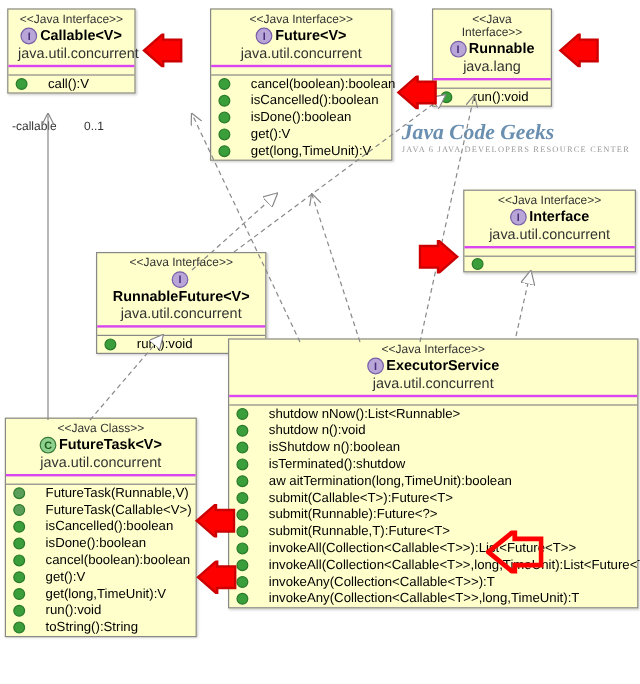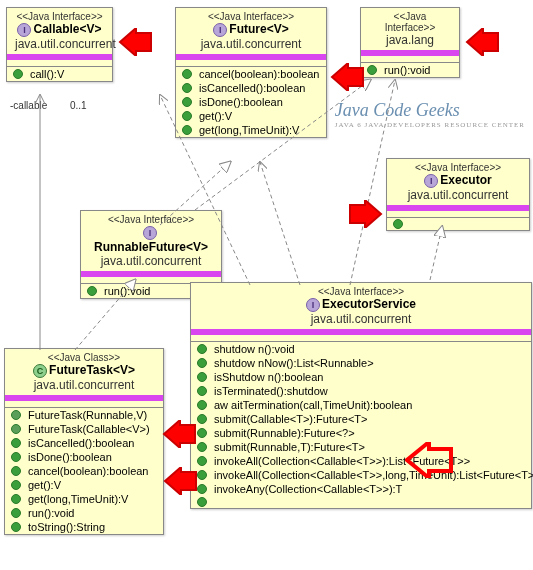--- a/index.html
+++ b/index.html
@@ -1,31 +1,31 @@
 <!DOCTYPE html>
 <html><head>
 <meta charset="utf-8">
 <style>
 body{margin:0;padding:0;font-family:Arial,sans-serif;font-size:11px;background:#fff;width:533px;height:570px;position:relative;overflow:hidden}
 .box{position:absolute;background:#FFFFCC;border:1px solid #888;box-shadow:1px 1px 2px rgba(0,0,0,0.2)}
-.hdr{text-align:center;padding:3px 8px;border-bottom:6px solid #d946ef}
+.hdr{text-align:center;padding:3px 8px;border-bottom:2px solid #d946ef}
 .stereo{font-size:10px;color:#333}
 .cname{font-weight:bold;font-size:12px}
 .pkg{font-size:12px;color:#333}
 .compartment{border-bottom:1px solid #888;min-height:6px}
 .compartment:last-child{border-bottom:none}
-.op{padding:1px 6px;display:flex;align-items:center;gap:7px}
+.op{padding:1px 6px;display:flex;align-items:center;gap:17px}
 .dot{width:8px;height:8px;border-radius:50%;background:#3a9e3a;border:1px solid #2a7a2a;flex-shrink:0}
 .cdot{width:8px;height:8px;border-radius:50%;background:#5a9e5a;border:1px solid #2a7a2a;flex-shrink:0}
 .iicon{width:12px;height:12px;border-radius:50%;background:#b8a6d9;border:1px solid #7a5fa8;display:inline-flex;align-items:center;justify-content:center;font-weight:bold;color:#4a2f7a;font-size:9px;margin-right:2px}
 .cicon{width:12px;height:12px;border-radius:50%;background:#8ed08e;border:1px solid #3a7a3a;display:inline-flex;align-items:center;justify-content:center;font-weight:bold;color:#1a5a1a;font-size:9px;margin-right:2px}
 .arrow{position:absolute;z-index:10}
 .label{position:absolute;font-size:10px;color:#333;background:transparent}
 .logo{position:absolute;right:8px;top:100px;text-align:left;color:#6a8fb0;font-family:Georgia,serif}
-.logo .t1{font-size:18px;font-weight:normal;font-style:italic}
+.logo .t1{font-size:18px;font-weight:bold;font-style:italic}
 .logo .t2{font-size:7px;letter-spacing:1px;color:#999}
 svg.conn{position:absolute;left:0;top:0;pointer-events:none;z-index:1}
 </style>
 </head>
 <body>
 
 <svg class="conn" width="533" height="570">
   <defs>
     <marker id="tri" markerWidth="12" markerHeight="12" refX="10" refY="6" orient="auto">
         <path d="M0,0 L12,6 L0,12 Z" fill="#fff" stroke="#888"></path>
@@ -86,35 +86,36 @@
     <div class="op">
         <span class="dot"></span>
         <span>get(long,TimeUnit):V</span>
       </div>
   </div>
 </div>
 
 <div class="box" style="left:360px;top:7px;width:98px">
   <div class="hdr">
     <div class="stereo">&lt;&lt;Java Interface&gt;&gt;</div>
+    <div class="cname"><span class="iicon">I</span><span>Runnable</span></div>
     <div class="pkg">java.lang</div>
   </div>
   <div class="compartment"></div>
   <div class="compartment">
       <div class="op">
         <span class="dot"></span>
         <span>run():void</span>
       </div>
     </div>
 </div>
 
 <div class="box" style="left:386px;top:158px;width:142px">
   <div class="hdr">
     <div class="stereo">&lt;&lt;Java Interface&gt;&gt;</div>
-    <div class="cname"><span class="iicon">I</span><span>Executor</span></div>
+    <div class="cname"><span class="iicon">I</span><span>Interface</span></div>
     <div class="pkg">java.util.concurrent</div>
   </div>
   <div class="compartment"></div>
   <div class="compartment">
       <div class="op">
         <span class="dot"></span>
       </div>
     </div>
 </div>
 
@@ -136,37 +137,37 @@
 <div class="box" style="left:190px;top:282px;width:340px">
   <div class="hdr">
     <div class="stereo">&lt;&lt;Java Interface&gt;&gt;</div>
     <div class="cname"><span class="iicon">I</span><span>ExecutorService</span></div>
     <div class="pkg">java.util.concurrent</div>
   </div>
   <div class="compartment"></div>
   <div class="compartment">
     <div class="op">
         <span class="dot"></span>
+        <span>shutdow nNow():List&lt;Runnable&gt;</span>
+      </div>
+    <div class="op">
+        <span class="dot"></span>
         <span>shutdow n():void</span>
       </div>
     <div class="op">
         <span class="dot"></span>
-        <span>shutdow nNow():List&lt;Runnable&gt;</span>
-      </div>
-    <div class="op">
-        <span class="dot"></span>
         <span>isShutdow n():boolean</span>
       </div>
     <div class="op">
         <span class="dot"></span>
         <span>isTerminated():shutdow</span>
       </div>
     <div class="op">
         <span class="dot"></span>
-        <span>aw aitTermination(call,TimeUnit):boolean</span>
+        <span>aw aitTermination(long,TimeUnit):boolean</span>
       </div>
     <div class="op">
         <span class="dot"></span>
         <span>submit(Callable&lt;T&gt;):Future&lt;T&gt;</span>
       </div>
     <div class="op">
         <span class="dot"></span>
         <span>submit(Runnable):Future&lt;?&gt;</span>
       </div>
     <div class="op">
@@ -180,20 +181,21 @@
     <div class="op">
         <span class="dot"></span>
         <span>invokeAll(Collection&lt;Callable&lt;T&gt;&gt;,long,TimeUnit):List&lt;Future&lt;T&gt;&gt;</span>
       </div>
     <div class="op">
         <span class="dot"></span>
         <span>invokeAny(Collection&lt;Callable&lt;T&gt;&gt;):T</span>
       </div>
     <div class="op">
         <span class="dot"></span>
+        <span>invokeAny(Collection&lt;Callable&lt;T&gt;&gt;,long,TimeUnit):T</span>
       </div>
   </div>
 </div>
 
 <div class="box" style="left:4px;top:348px;width:158px">
   <div class="hdr">
     <div class="stereo">&lt;&lt;Java Class&gt;&gt;</div>
     <div class="cname"><span class="cicon">C</span><span>FutureTask&lt;V&gt;</span></div>
     <div class="pkg">java.util.concurrent</div>
   </div>

